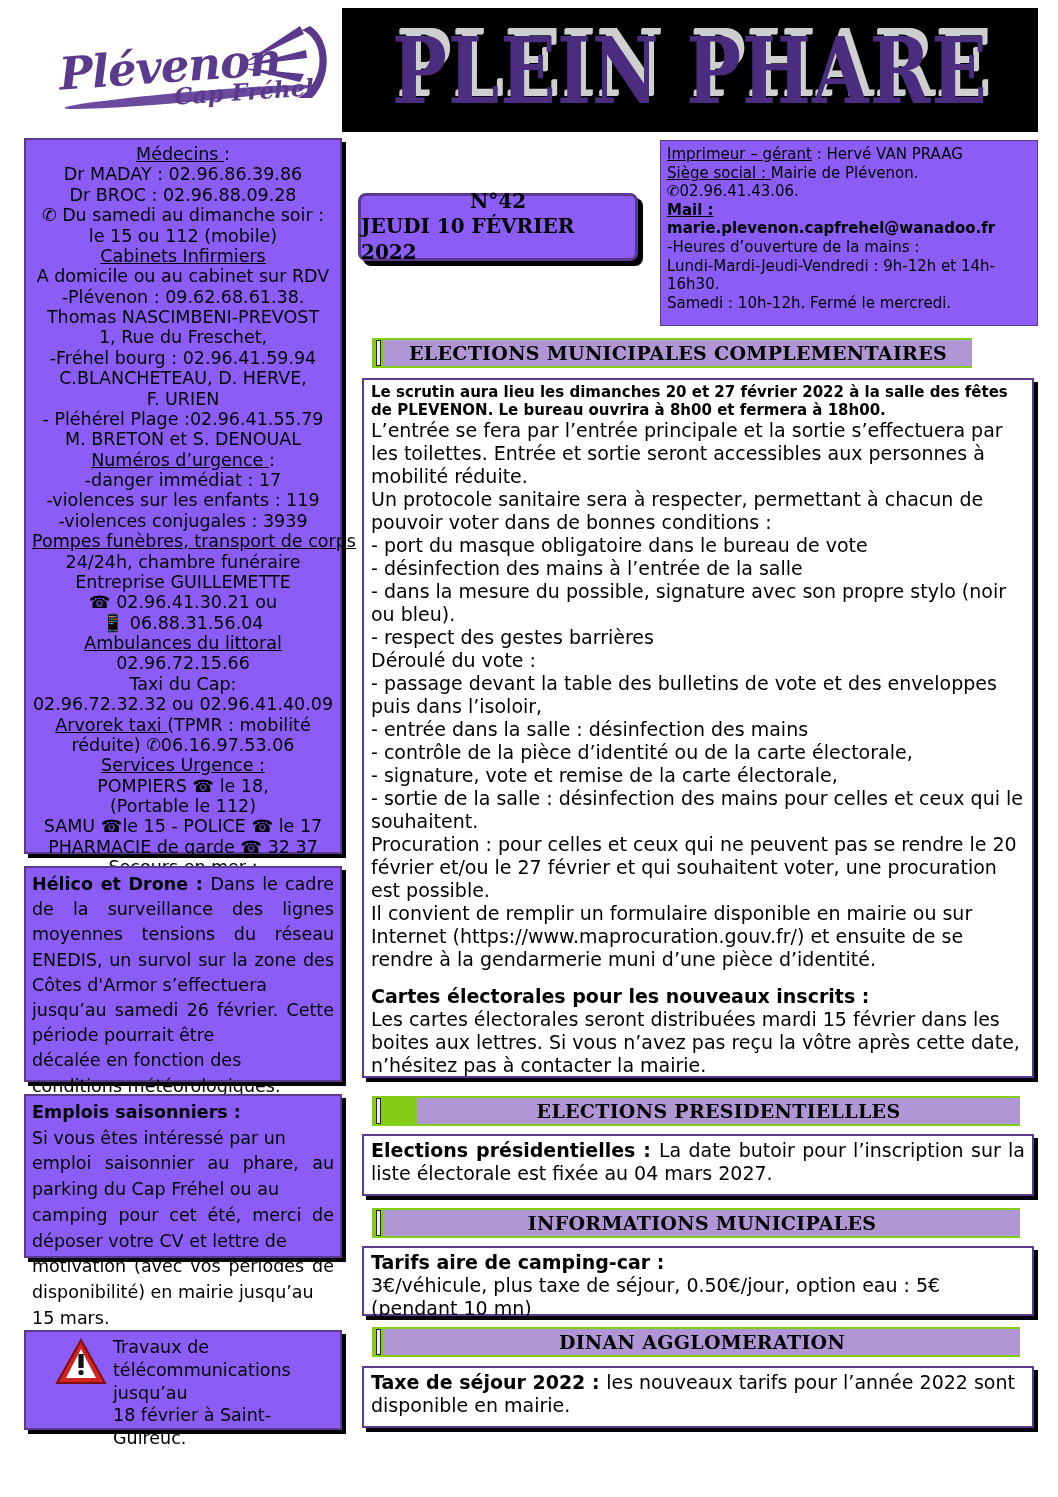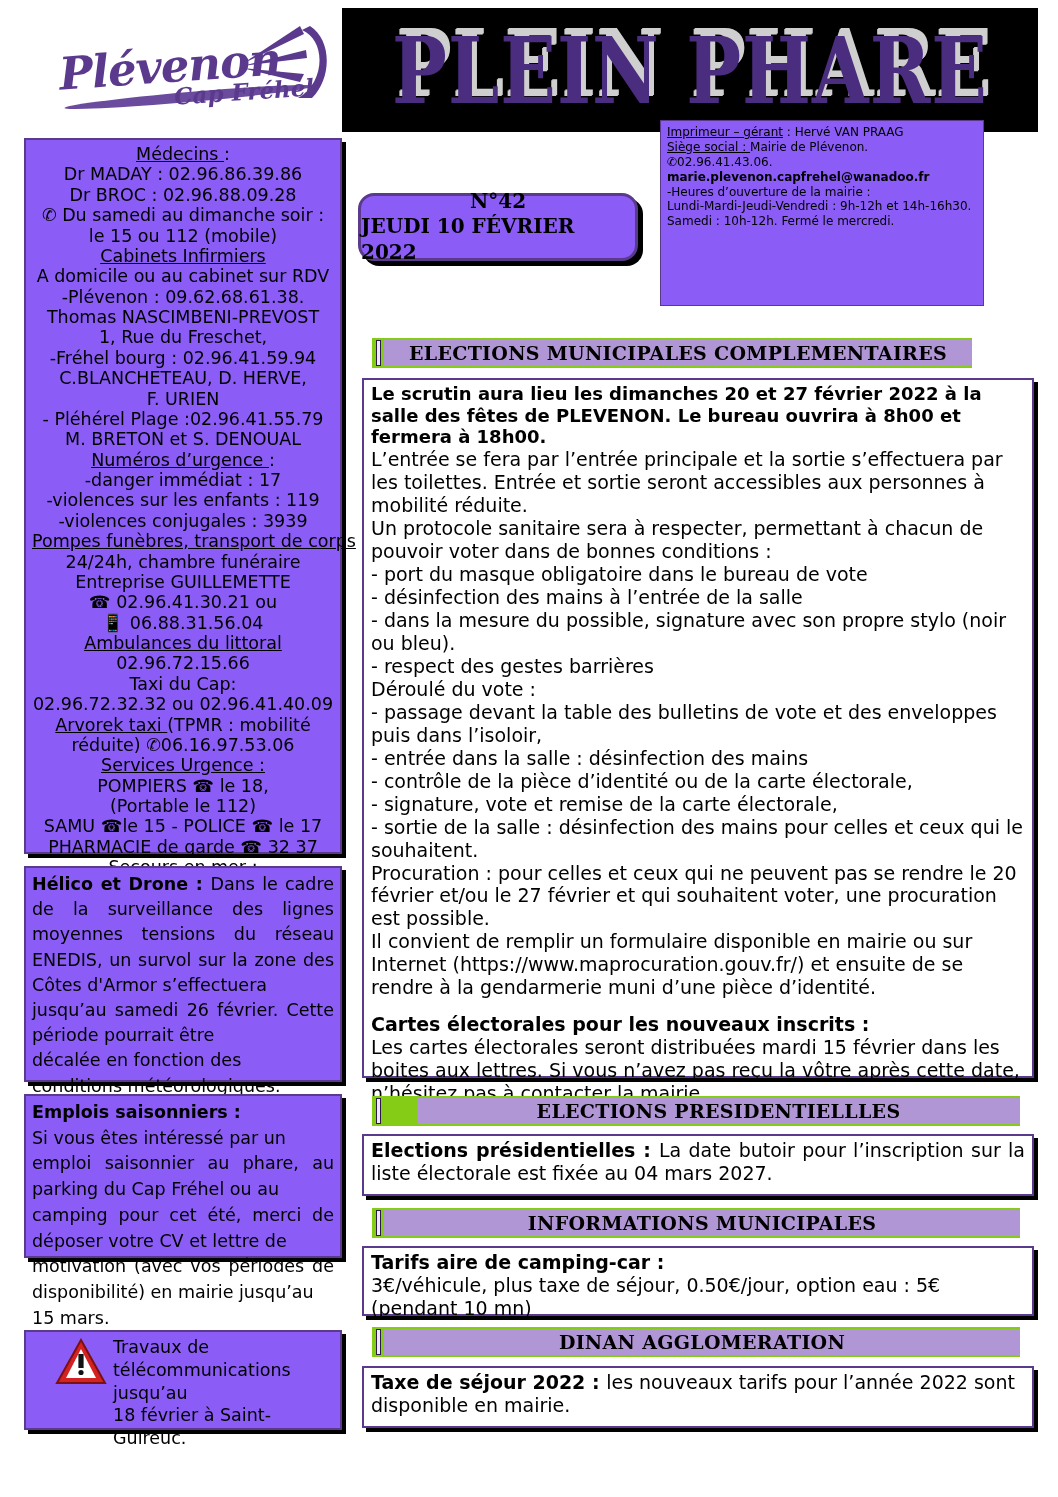--- a/index.html
+++ b/index.html
@@ -92,30 +92,30 @@
     font-size:17.5px;line-height:1.44;text-align:justify;}
   .emplois{top:1094px;width:318px;height:164px;
     font-size:17.5px;line-height:1.47;text-align:justify;}
   .travaux{top:1330px;width:318px;height:100px;
     font-size:17.5px;line-height:1.3;}
   .travaux-flex{display:flex;align-items:flex-start;gap:6px;padding-top:4px;padding-left:29px;}
   .warn-tri{flex:0 0 auto;margin-top:2px;}
   .bold{font-weight:bold;}
   .numbox{
     left:358px;top:193px;width:280px;height:68px;
-    border-radius:16px;
+    border-radius:8px;
     border:3px solid #5b3a8e;
     box-shadow:5px 5px 0 #000;
     display:flex;flex-direction:column;align-items:center;justify-content:center;
     font-family:"DejaVu Serif", serif;font-weight:bold;
     font-size:20px;line-height:1.28;color:#000;
   }
   .imprimeur{
-    left:660px;top:120px;width:324px;height:186px;
-    font-size:12px;line-height:1.24;border-width:1px;border-color:#5b3a8e;
+    left:660px;top:140px;width:378px;height:186px;
+    font-size:15px;line-height:1.24;border-width:1px;border-color:#5b3a8e;
     box-shadow:none;
   }
   .imprimeur .u{text-decoration:underline;}
 
   
   .banner{
     position:absolute;
     height:30px;
     background:#84cc16;
     display:flex;align-items:center;
@@ -167,22 +167,23 @@
   <div class="pbox numbox">
     <div>N°42</div>
     <div>JEUDI 10 FÉVRIER 2022</div>
   </div>
 
   <div class="pbox imprimeur">
     <div class="pbox-inner">
       <div><span class="u">Imprimeur – gérant</span><span> : Hervé VAN PRAAG</span></div>
       <div><span class="u">Siège social : </span><span>Mairie de Plévenon.</span></div>
       <div><span>✆</span><span>02.96.41.43.06.</span></div>
+      <div class="u bold">Mail :</div>
       <div class="bold">marie.plevenon.capfrehel@wanadoo.fr</div>
-      <div>-Heures d’ouverture de la mairie :</div>
+      <div>-Heures d’ouverture de la mains :</div>
       <div>Lundi-Mardi-Jeudi-Vendredi : 9h-12h et 14h-16h30.</div>
       <div>Samedi : 10h-12h. Fermé le mercredi.</div>
     </div>
   </div>
 
   <div class="pbox col-left contacts">
     <div class="pbox-inner" id="contacts-host">
         <div><span class="u">Médecins </span><span>:</span></div>
         <div><span>Dr MADAY : 02.96.86.39.86</span></div>
         <div><span>Dr BROC : 02.96.88.09.28</span></div>
@@ -259,21 +260,21 @@
       </div>
     </div>
   </div>
 
   <div class="banner" style="left:372px;top:338px;width:600px;">
     <div class="bar"></div>
     <div class="fill">ELECTIONS MUNICIPALES COMPLEMENTAIRES</div>
   </div>
 
   <div class="textbox" style="left:362px;top:378px;width:672px;height:700px;">
-    <p class="bold" style="font-size:18px;line-height:1.2">Le scrutin aura lieu les dimanches 20 et 27 février 2022 à la salle des fêtes de PLEVENON. Le bureau ouvrira à 8h00 et fermera à 18h00.</p>
+    <p class="bold" style="font-size:15px;line-height:1.2">Le scrutin aura lieu les dimanches 20 et 27 février 2022 à la salle des fêtes de PLEVENON. Le bureau ouvrira à 8h00 et fermera à 18h00.</p>
     <p>L’entrée se fera par l’entrée principale et la sortie s’effectuera par les toilettes. Entrée et sortie seront accessibles aux personnes à mobilité réduite.</p>
     <p>Un protocole sanitaire sera à respecter, permettant à chacun de pouvoir voter dans de bonnes conditions :</p>
     <p>- port du masque obligatoire dans le bureau de vote</p>
     <p>- désinfection des mains à l’entrée de la salle</p>
     <p>- dans la mesure du possible, signature avec son propre stylo (noir ou bleu).</p>
     <p>- respect des gestes barrières</p>
     <p>Déroulé du vote :</p>
     <p>- passage devant la table des bulletins de vote et des enveloppes puis dans l’isoloir,</p>
     <p>- entrée dans la salle : désinfection des mains</p>
     <p>- contrôle de la pièce d’identité ou de la carte électorale,</p>

